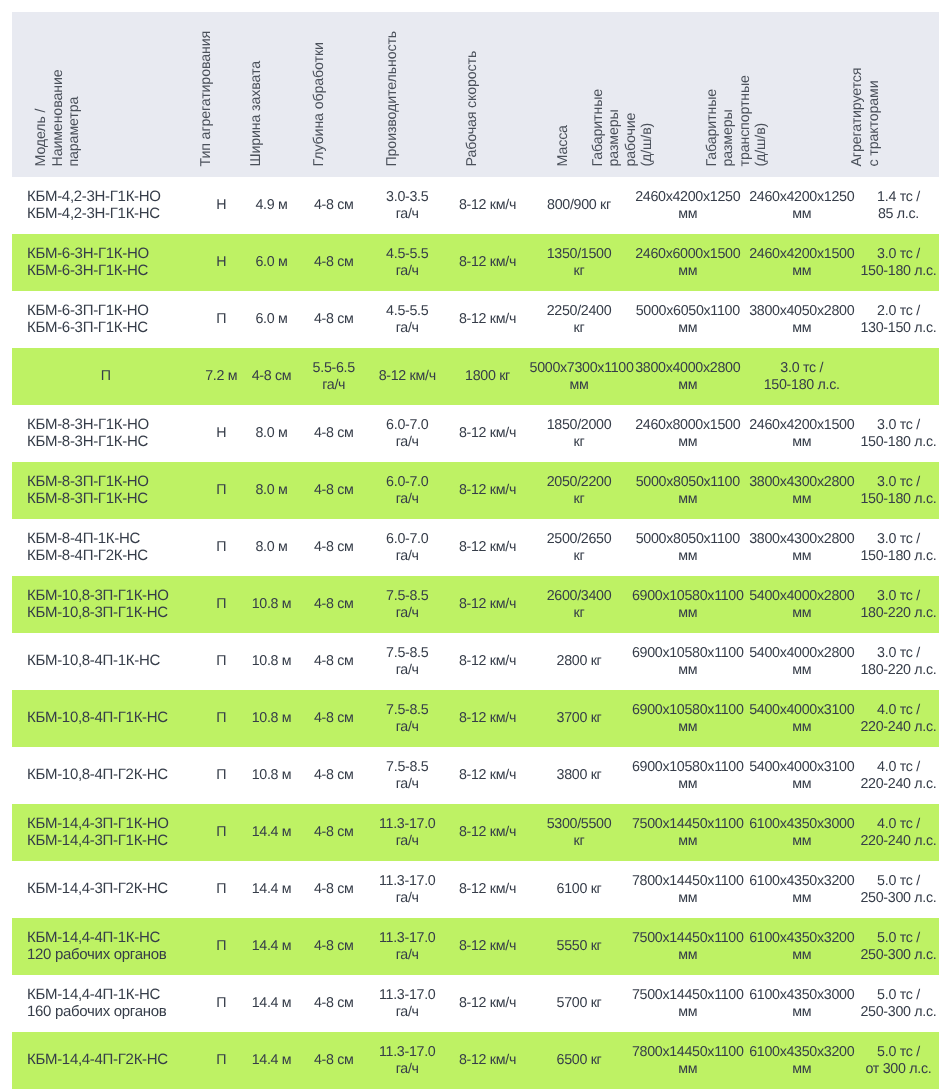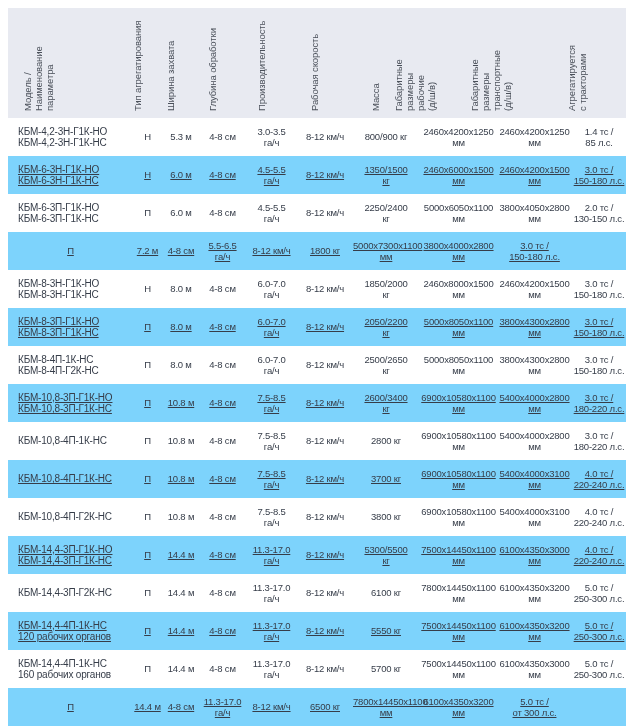--- a/index.html
+++ b/index.html
@@ -41,21 +41,21 @@
   .hl4 { left: calc(50% - 22px); }
 
   
   .trow {
     display: grid;
     grid-template-columns: 125px 29px 38px 45px 53px 54px 68px 77px 75px 54px;
     min-height: 38px;
     align-items: center;
     background: #ffffff;
   }
-  .trow.alt { background: #7dd3fc; text-decoration: underline; }
+  .trow.alt { background: #bef264; }
   .cell {
     font-size: 9.5px;
     line-height: 11.5px;
     letter-spacing: -0.2px;
     text-align: center;
     white-space: pre-line;
     padding: 2px 1px;
   }
   .cell.model {
     text-align: left;
@@ -109,21 +109,21 @@
           <div class="hrot hl2">Агрегатируется
 с тракторами</div>
         </div>
     </div>
 
     <div id="tbody">
         <div class="trow">
     <div class="cell model">КБМ-4,2-3Н-Г1К-НО
 КБМ-4,2-3Н-Г1К-НС</div>
     <div class="cell">Н</div>
-    <div class="cell">5.3 м</div>
+    <div class="cell">4.9 м</div>
     <div class="cell">4-8 см</div>
     <div class="cell">3.0-3.5
 га/ч</div>
     <div class="cell">8-12 км/ч</div>
     <div class="cell">800/900 кг</div>
     <div class="cell">2460х4200х1250
 мм</div>
     <div class="cell">2460х4200х1250
 мм</div>
     <div class="cell">1.4 тс /
@@ -362,20 +362,21 @@
     <div class="cell">8-12 км/ч</div>
     <div class="cell">5700 кг</div>
     <div class="cell">7500х14450х1100
 мм</div>
     <div class="cell">6100х4350х3000
 мм</div>
     <div class="cell">5.0 тс /
 250-300 л.с.</div>
   </div>
         <div class="trow alt">
+    <div class="cell model">КБМ-14,4-4П-Г2К-НС</div>
     <div class="cell">П</div>
     <div class="cell">14.4 м</div>
     <div class="cell">4-8 см</div>
     <div class="cell">11.3-17.0
 га/ч</div>
     <div class="cell">8-12 км/ч</div>
     <div class="cell">6500 кг</div>
     <div class="cell">7800х14450х1100
 мм</div>
     <div class="cell">6100х4350х3200

